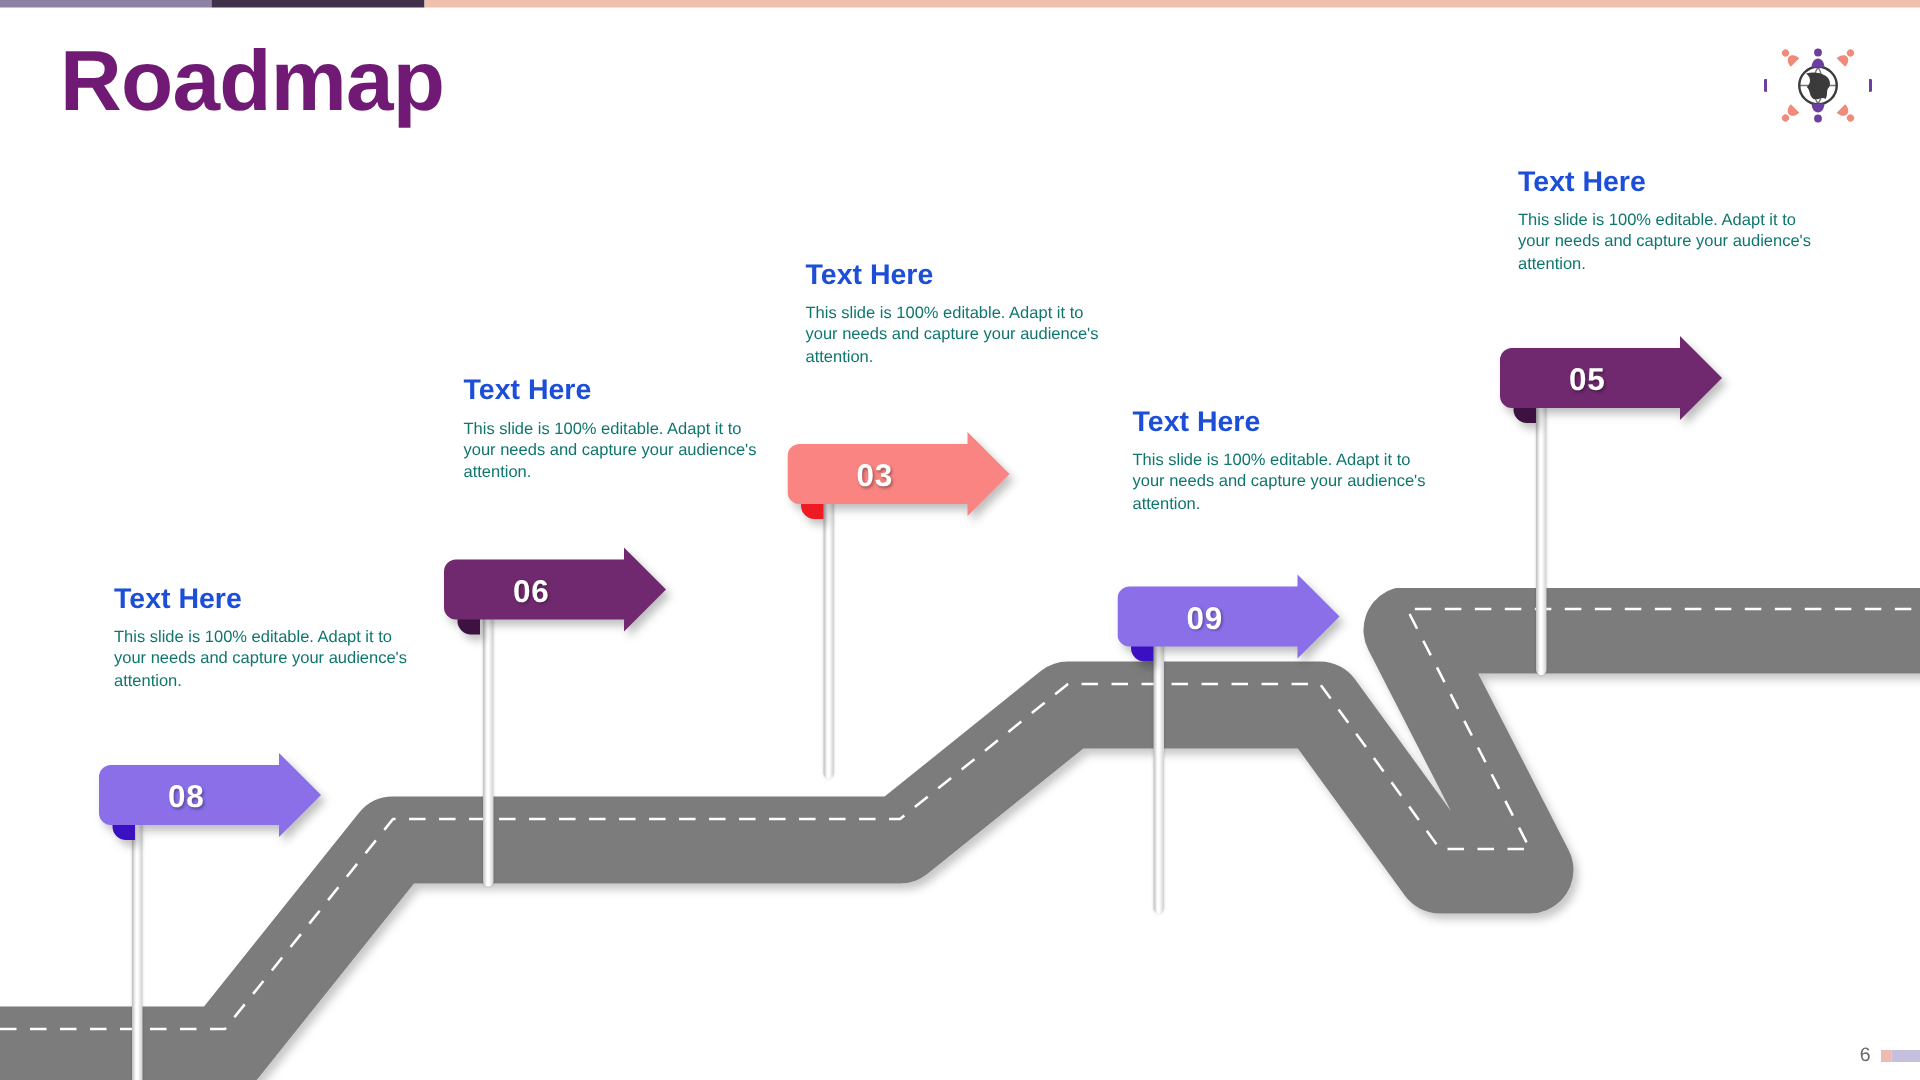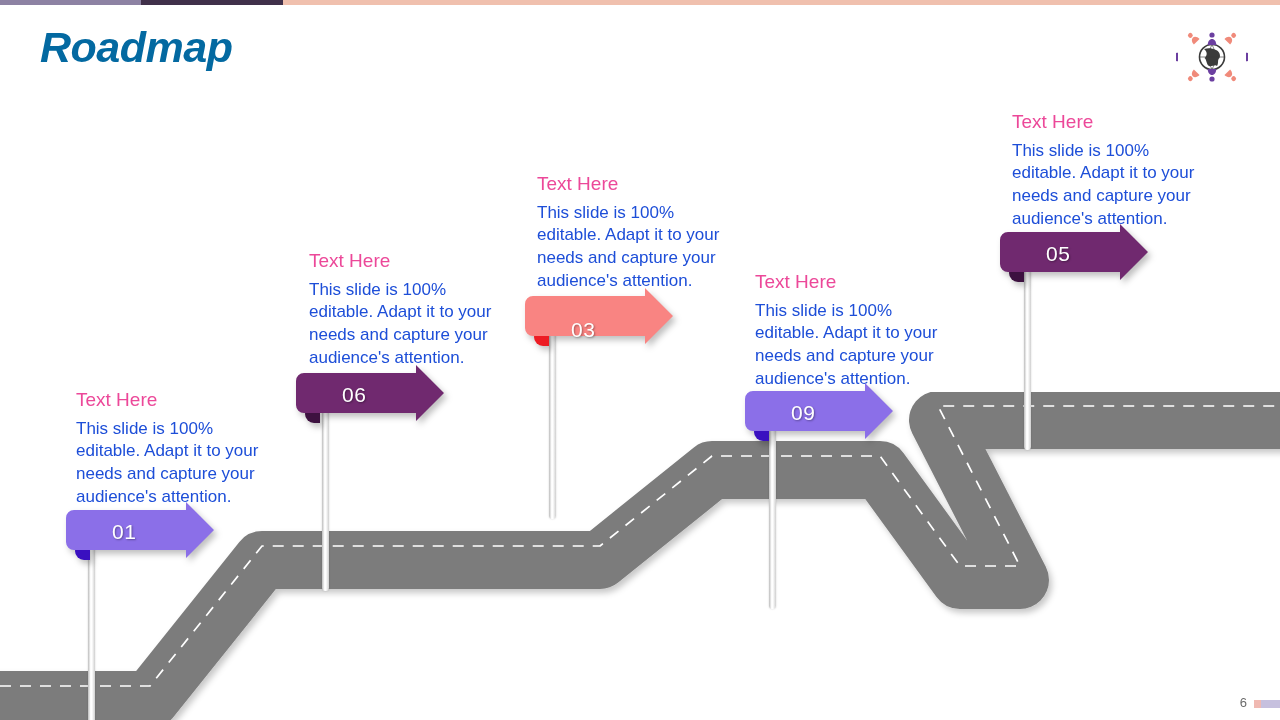--- a/index.html
+++ b/index.html
@@ -28,26 +28,25 @@
   }
   .topbar .seg1 { width: 141px;  height: 5px; background: #8d82a3; }
   .topbar .seg2 { width: 142px;  height: 5px; background: #40304a; }
   .topbar .seg3 { flex: 1 1 auto; height: 5px; background: #f0c0ae; }
 
   
   .page-title {
     position: absolute;
     left: 40px;
     top: 26px;
-    font-size: 43px;
+    font-size: 57px;
     font-weight: bold;
-    color: #0369a1;
+    color: #701a75;
     letter-spacing: -0.5px;
     line-height: 1;
-    font-style: italic;
   }
 
   
   .logo {
     position: absolute;
     right: 32px;
     top: 26px;
     width: 72px;
     height: 62px;
   }
@@ -75,37 +74,37 @@
   .flag {
     position: absolute;
     z-index: 3;
     filter: drop-shadow(3px 4px 3px rgba(0,0,0,0.25));
   }
   .flag-num {
     position: absolute;
     z-index: 4;
     color: #ffffff;
     font-size: 21px;
-    font-weight: normal;
+    font-weight: bold;
     text-shadow: 1px 1px 2px rgba(0,0,0,0.35);
     letter-spacing: 0.5px;
   }
 
   
   .tblock { position: absolute; width: 200px; }
   .tblock .head {
     font-size: 19px;
-    font-weight: normal;
-    color: #ec4899;
+    font-weight: bold;
+    color: #1d4ed8;
     margin-bottom: 7px;
     line-height: 1.15;
   }
   .tblock .body {
-    font-size: 17px;
-    color: #1d4ed8;
+    font-size: 11px;
+    color: #0f766e;
     line-height: 1.33;
   }
 
   
   .pagenum {
     position: absolute;
     right: 33px;
     bottom: 10px;
     font-size: 13px;
     color: #6b6b6b;
@@ -221,21 +220,21 @@
     <div class="body">This slide is 100% editable. Adapt it to your needs and capture your audience's attention.</div>
   </div>
   <div class="marker" style="left:66px; top:500px;">
     <div class="pole" style="left:22px; top:28px; height:200px;"></div>
     <div class="flag" style="left:0; top:0;">
       <svg width="150" height="62" viewBox="0 0 150 62">
         <path d="M18 60 a9 9 0 0 1 0 -18 l6 0 0 18 z" fill="#3a10c0"></path>
         <path d="M8 10 h112 l0 -8 14 14 14 14 -14 14 -14 14 0 -8 h-112 a8 8 0 0 1 -8 -8 v-24 a8 8 0 0 1 8 -8 z" fill="#8b6fe8"></path>
       </svg>
     </div>
-    <div class="flag-num" style="left:46px; top:20px;">01</div>
+    <div class="flag-num" style="left:46px; top:20px;">08</div>
   </div>
 
   <div class="tblock" style="left:309px; top:250px;">
     <div class="head">Text Here</div>
     <div class="body">This slide is 100% editable. Adapt it to your needs and capture your audience's attention.</div>
   </div>
   <div class="marker" style="left:296px; top:363px;">
     <div class="pole" style="left:26px; top:28px; height:200px;"></div>
     <div class="flag" style="left:0; top:0;">
       <svg width="150" height="62" viewBox="0 0 150 62">
@@ -251,21 +250,21 @@
     <div class="body">This slide is 100% editable. Adapt it to your needs and capture your audience's attention.</div>
   </div>
   <div class="marker" style="left:525px; top:286px;">
     <div class="pole" style="left:24px; top:28px; height:205px;"></div>
     <div class="flag" style="left:0; top:0;">
       <svg width="150" height="62" viewBox="0 0 150 62">
         <path d="M18 60 a9 9 0 0 1 0 -18 l6 0 0 18 z" fill="#ed1c24"></path>
         <path d="M8 10 h112 l0 -8 14 14 14 14 -14 14 -14 14 0 -8 h-112 a8 8 0 0 1 -8 -8 v-24 a8 8 0 0 1 8 -8 z" fill="#f98482"></path>
       </svg>
     </div>
-    <div class="flag-num" style="left:46px; top:32px;">03</div>
+    <div class="flag-num" style="left:46px; top:20px;">03</div>
   </div>
 
   <div class="tblock" style="left:755px; top:271px;">
     <div class="head">Text Here</div>
     <div class="body">This slide is 100% editable. Adapt it to your needs and capture your audience's attention.</div>
   </div>
   <div class="marker" style="left:745px; top:381px;">
     <div class="pole" style="left:24px; top:28px; height:200px;"></div>
     <div class="flag" style="left:0; top:0;">
       <svg width="150" height="62" viewBox="0 0 150 62">

